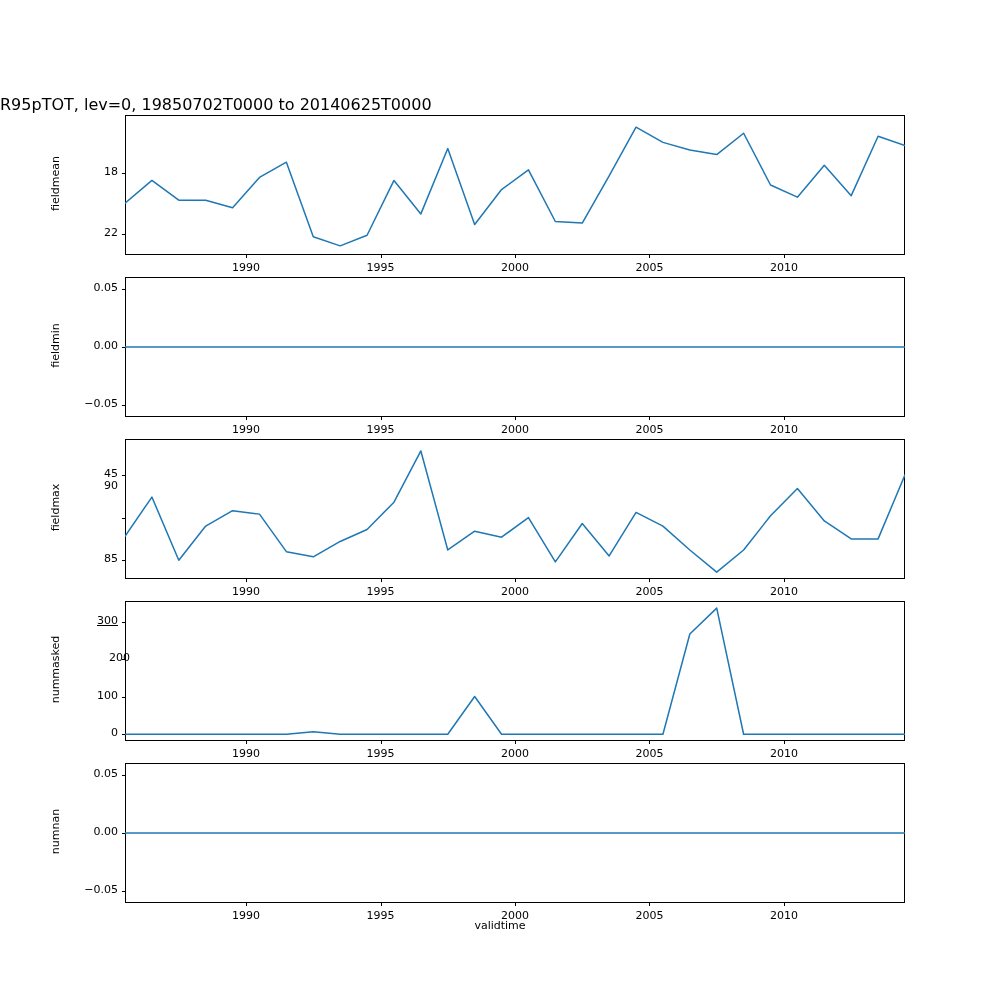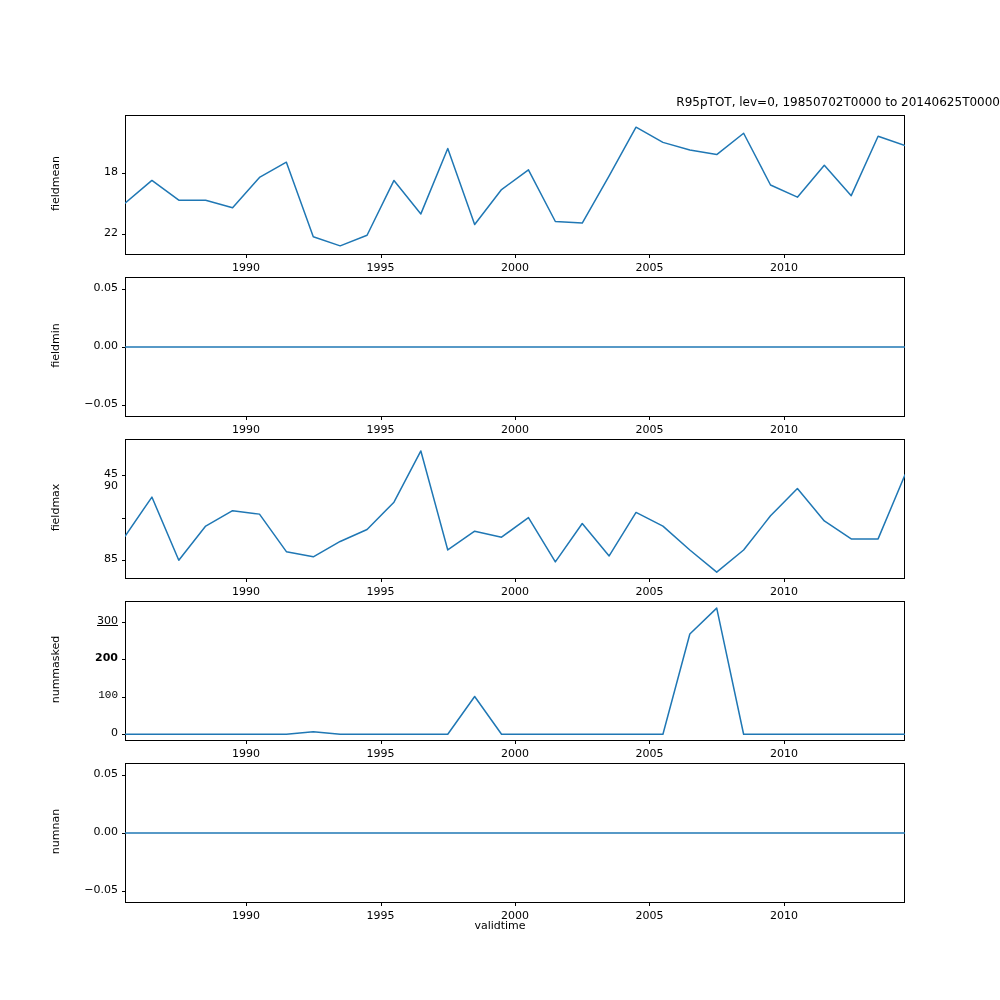--- a/index.html
+++ b/index.html
@@ -72,22 +72,22 @@
     position: absolute;
     width: 3px;
     height: 1px;
     background: #000000;
   }
   #chart-title {
     position: absolute;
     left: 0;
     top: 95px;
     width: 1000px;
-    text-align: right;
-    font-size: 12px;
+    text-align: left;
+    font-size: 16px;
     color: #000000;
   }
   #xlabel-main {
     position: absolute;
     left: 0;
     top: 919px;
     width: 1000px;
     text-align: center;
     font-size: 11px;
     color: #000000;
@@ -168,23 +168,23 @@
     <div class="ylabel" style="left: 5px; top: 501px; width: 100px; text-align: center; transform: rotate(-90deg);">fieldmax</div>
     <div class="panel" style="left: 125px; top: 601px; width: 780px; height: 140px;">
       <div class="axes-frame"></div>
       <svg class="plot-svg" viewBox="0 0 780 140" preserveAspectRatio="none">
         <path d="M0.00 133.26 L26.90 133.26 L53.79 133.26 L80.69 133.26 L107.59 133.26 L134.48 133.26 L161.38 133.26 L188.28 130.64 L215.17 133.26 L242.07 133.26 L268.97 133.26 L295.86 133.26 L322.76 133.26 L349.66 95.45 L376.55 133.26 L403.45 133.26 L430.34 133.26 L457.24 133.26 L484.14 133.26 L511.03 133.26 L537.93 133.26 L564.83 32.94 L591.72 7.11 L618.62 133.26 L645.52 133.26 L672.41 133.26 L699.31 133.26 L726.21 133.26 L753.10 133.26 L780.00 133.26" fill="none" stroke="#1f77b4" stroke-width="1.5" stroke-linejoin="round" stroke-linecap="round" vector-effect="non-scaling-stroke"></path>
       </svg>
     </div>
     <div class="tickmark-y" style="left: 122px; top: 734.262px;"></div>
     <div class="ytick" style="left: 50px; top: 726.262px; width: 68px;">0</div>
     <div class="tickmark-y" style="left: 122px; top: 696.829px;"></div>
-    <div class="ytick" style="left: 50px; top: 688.829px; width: 68px; font-family: Liberation Mono, monospace;">100</div>
+    <div class="ytick" style="left: 50px; top: 688.829px; width: 68px;">100</div>
     <div class="tickmark-y" style="left: 122px; top: 659.396px;"></div>
-    <div class="ytick" style="left: 50px; top: 651.396px; width: 68px; font-weight: bold;">200</div>
+    <div class="ytick" style="left: 62px; top: 651.396px; width: 68px;">200</div>
     <div class="tickmark-y" style="left: 122px; top: 621.963px;"></div>
     <div class="ytick" style="left: 50px; top: 613.963px; width: 68px; text-decoration: underline;">300</div>
     <div class="tickmark-x" style="left: 246.034px; top: 741px;"></div>
     <div class="xtick" style="left: 206.034px; top: 747px; width: 80px;">1990</div>
     <div class="tickmark-x" style="left: 380.517px; top: 741px;"></div>
     <div class="xtick" style="left: 340.517px; top: 747px; width: 80px;">1995</div>
     <div class="tickmark-x" style="left: 515px; top: 741px;"></div>
     <div class="xtick" style="left: 475px; top: 747px; width: 80px;">2000</div>
     <div class="tickmark-x" style="left: 649.483px; top: 741px;"></div>
     <div class="xtick" style="left: 609.483px; top: 747px; width: 80px;">2005</div>

